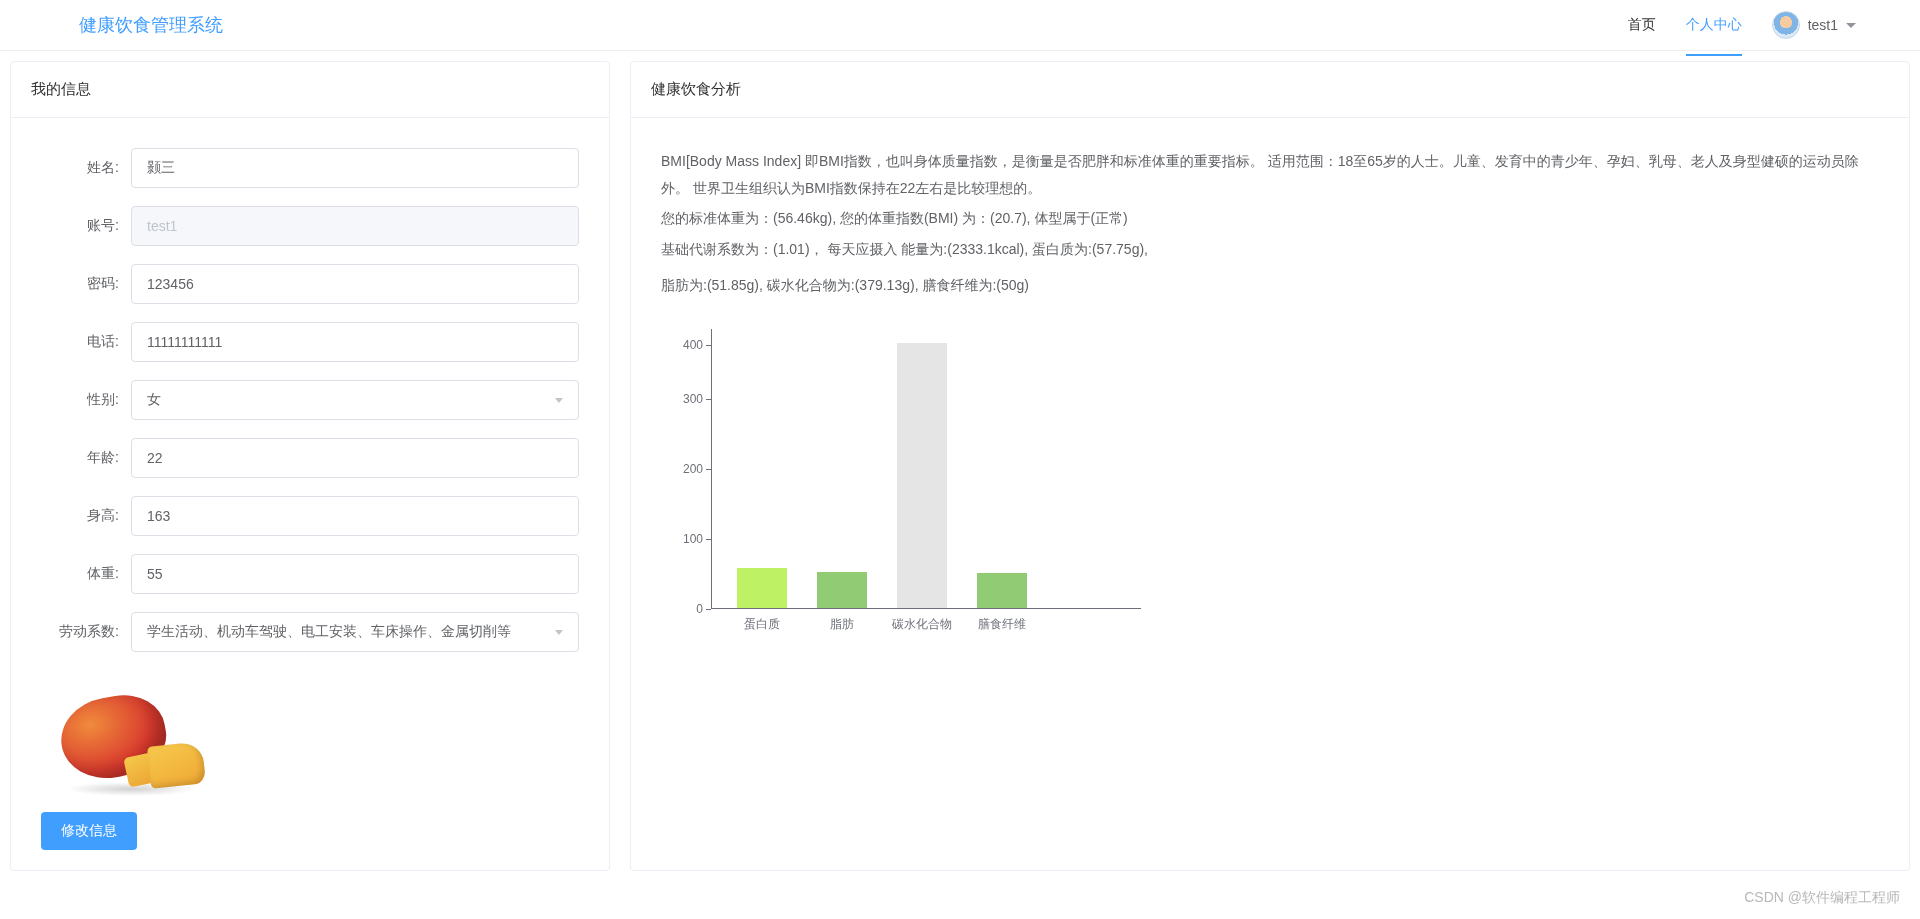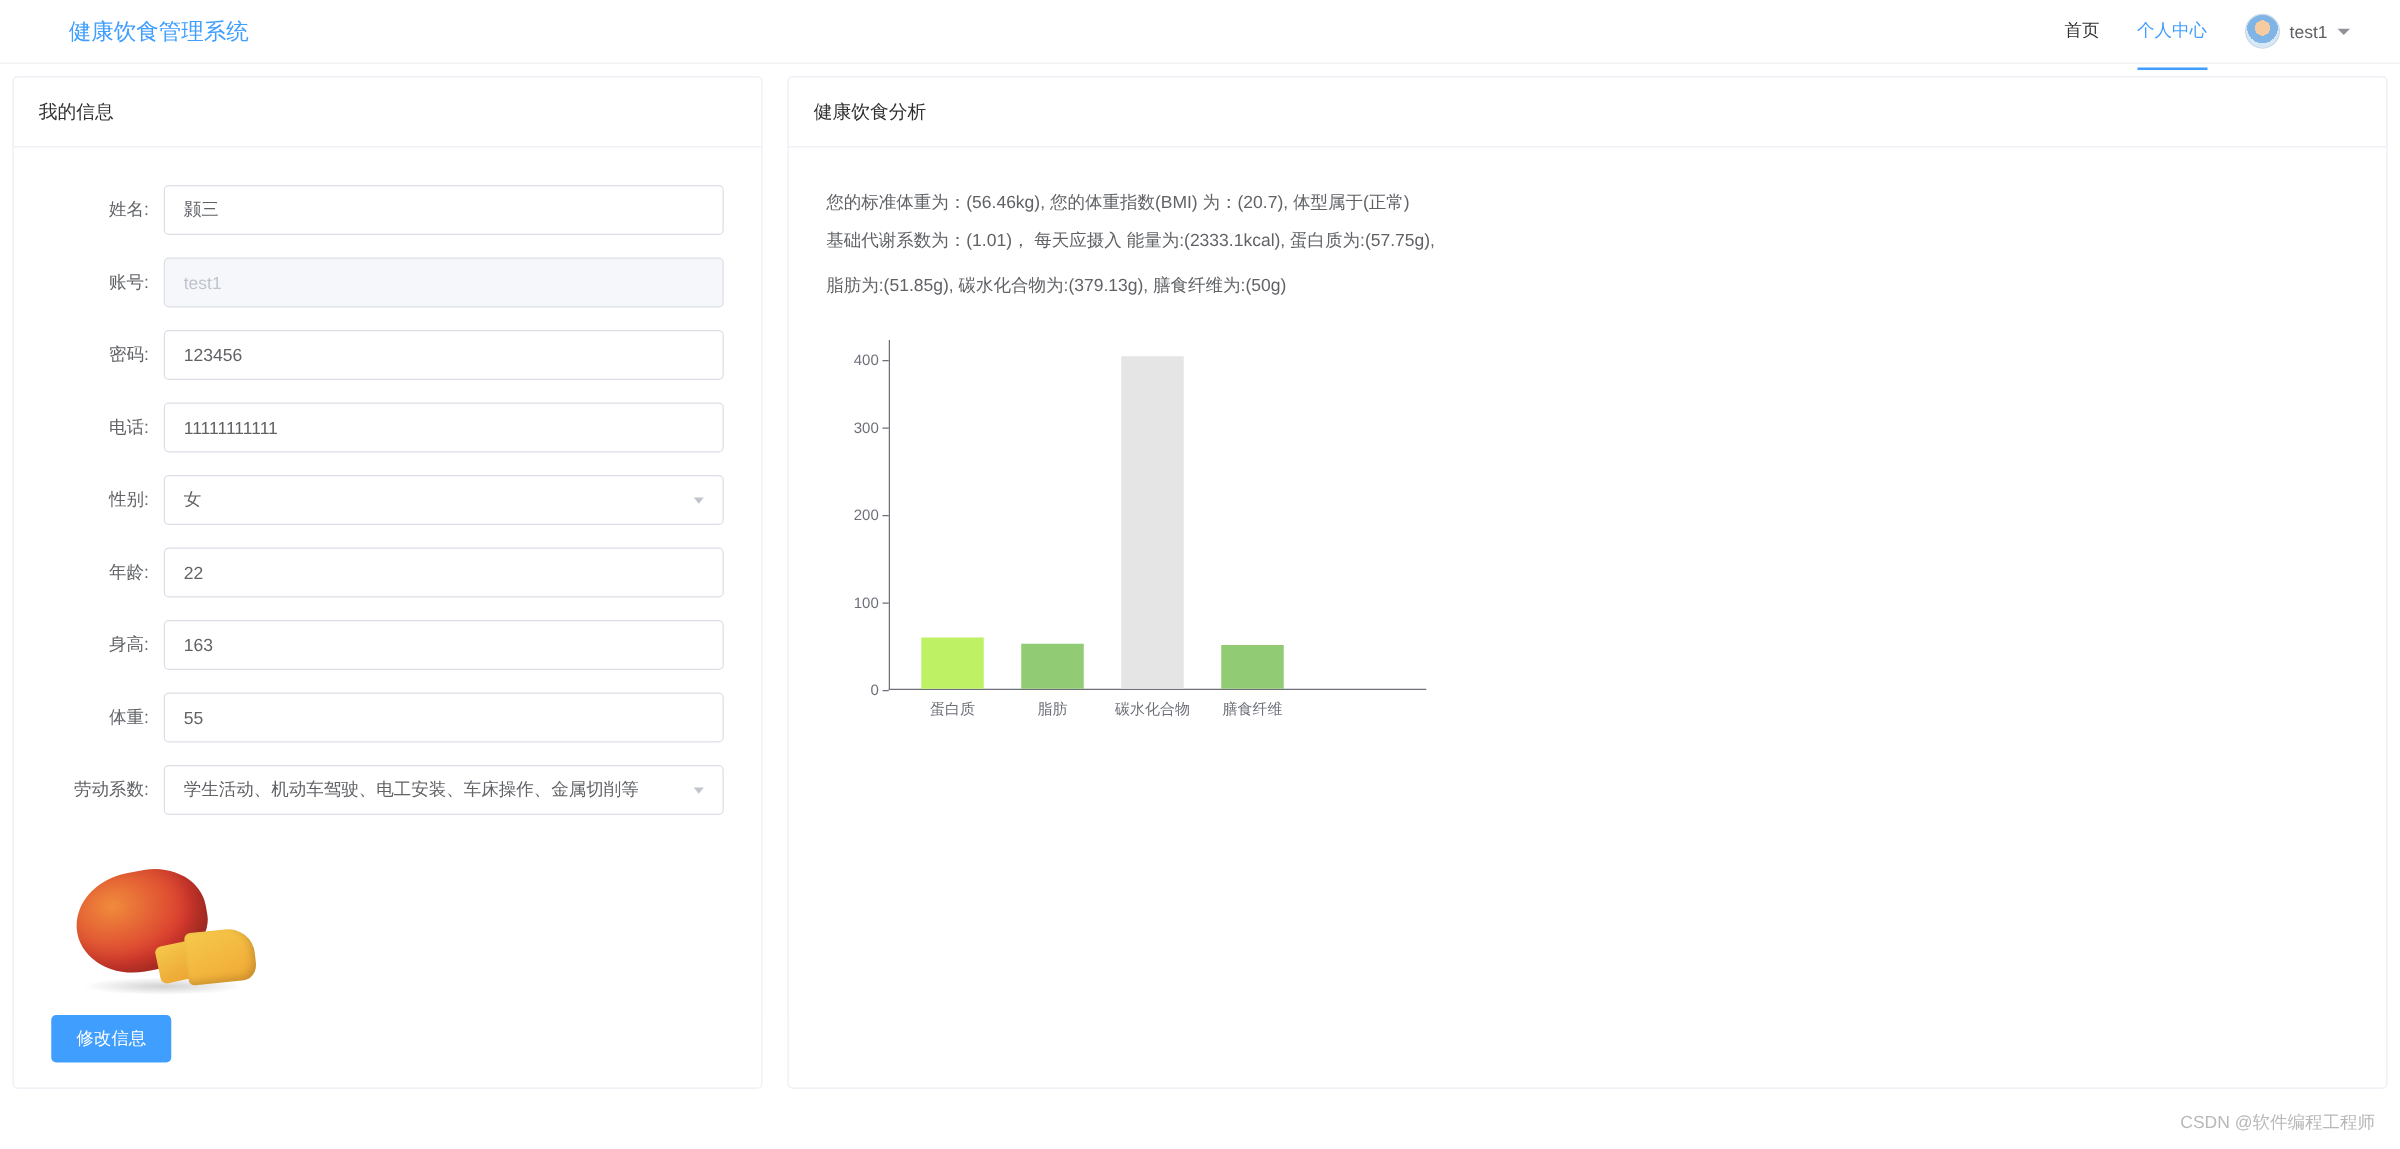--- a/index.html
+++ b/index.html
@@ -11,21 +11,21 @@
     width: 1920px;
     height: 919px;
     overflow: hidden;
     position: relative;
   }
   .header {
     height: 51px;
     display: flex;
     align-items: center;
     justify-content: space-between;
-    padding: 0 40px;
+    padding: 0 64px;
     border-bottom: 1px solid #f0f0f0;
   }
   .brand {
     color: #409eff;
     font-size: 18px;
     font-weight: 500;
     margin-left: 15px;
   }
   .nav-right {
     display: flex;
@@ -331,20 +331,21 @@
       <button class="btn-primary">修改信息</button>
 
     </div>
   </div>
 
   <div class="panel panel-right">
     <div class="panel-header">健康饮食分析</div>
     <div class="panel-body">
 
       <div class="analysis-text">
+        <p>BMI[Body Mass Index] 即BMI指数，也叫身体质量指数，是衡量是否肥胖和标准体重的重要指标。 适用范围：18至65岁的人士。儿童、发育中的青少年、孕妇、乳母、老人及身型健硕的运动员除外。 世界卫生组织认为BMI指数保持在22左右是比较理想的。</p>
         <p>您的标准体重为：(56.46kg), 您的体重指数(BMI)  为：(20.7), 体型属于(正常)</p>
         <p>基础代谢系数为：(1.01)，  每天应摄入 能量为:(2333.1kcal), 蛋白质为:(57.75g),</p>
         <p style="margin-top:10px">脂肪为:(51.85g), 碳水化合物为:(379.13g), 膳食纤维为:(50g)</p>
       </div>
 
       <div class="chart">
         <div class="y-ticks" id="yticks">
             <div class="y-tick" style="bottom: 0px;">0<span class="tick-line"></span></div>
             <div class="y-tick" style="bottom: 70px;">100<span class="tick-line"></span></div>
             <div class="y-tick" style="bottom: 140px;">200<span class="tick-line"></span></div>

